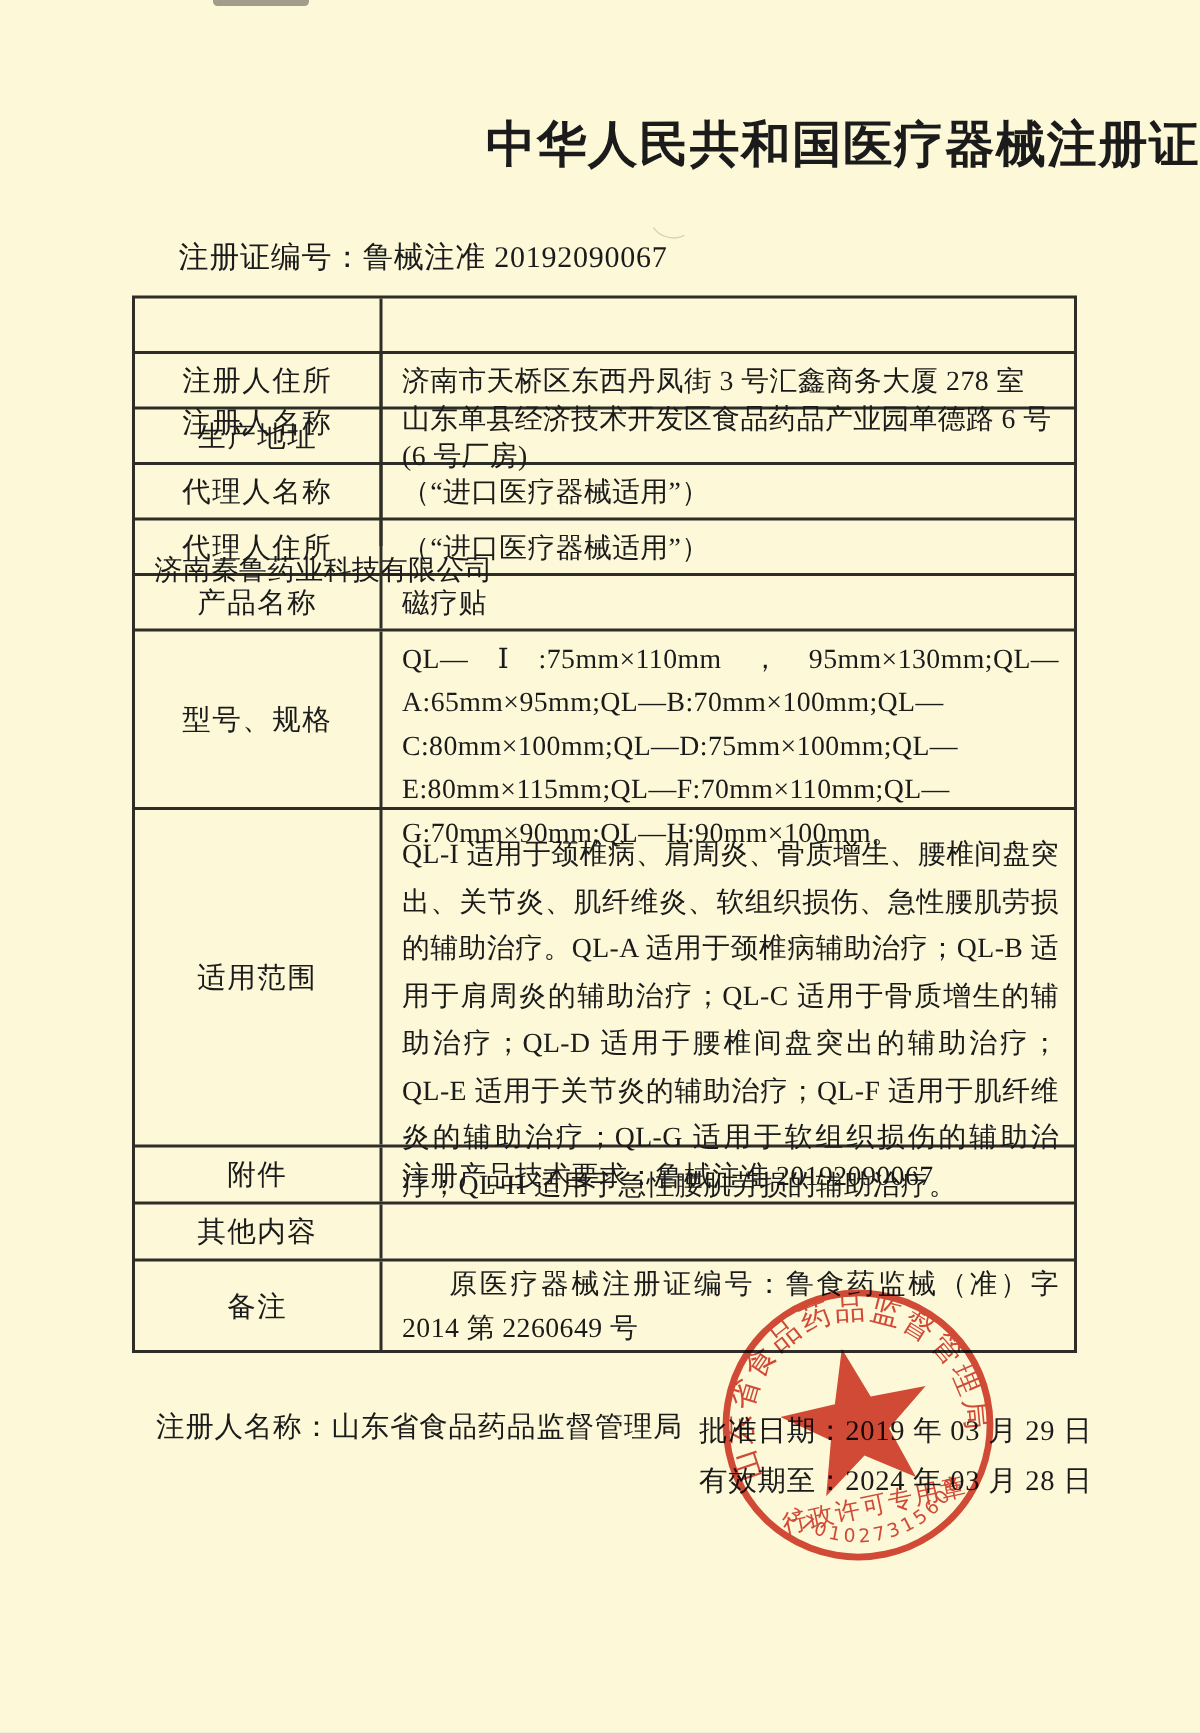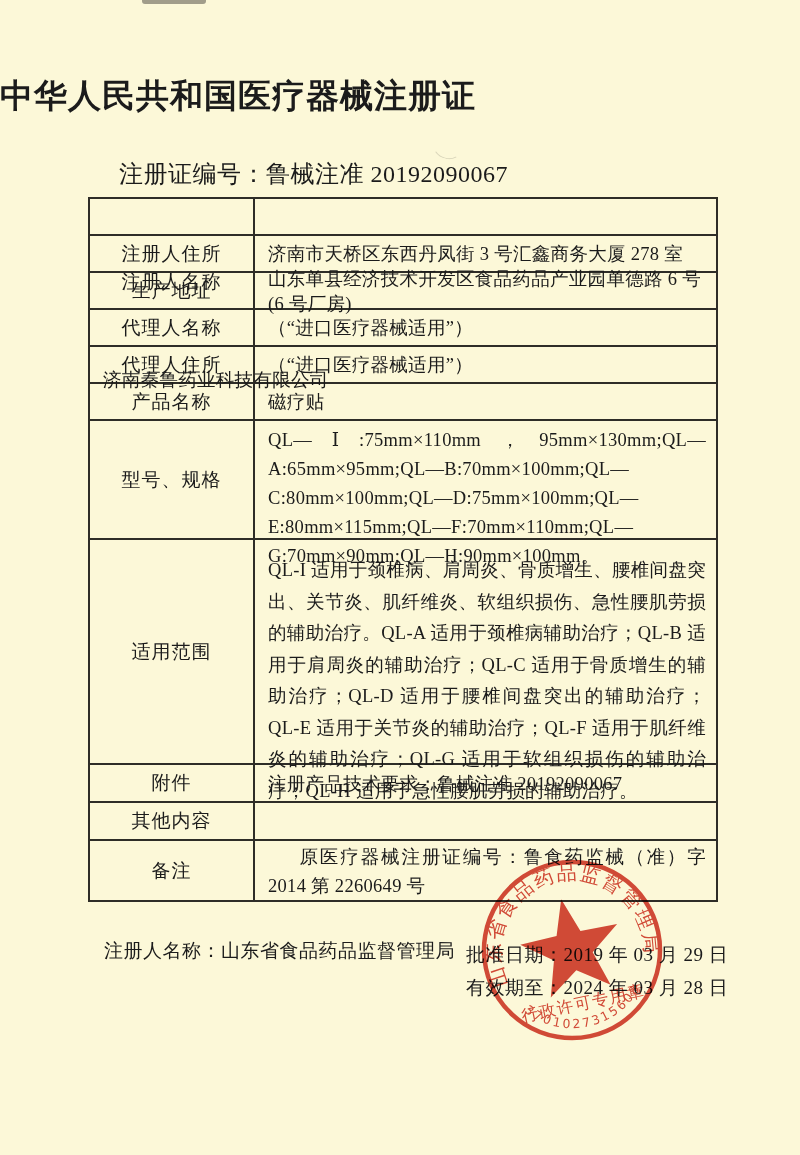--- a/index.html
+++ b/index.html
@@ -9,24 +9,24 @@
     margin:0 auto;
     background:#fcf8d8;
     font-family:"Liberation Serif","DejaVu Serif",serif;
     color:#1b1b1b;
     overflow:hidden;
   }
   .smudge-top{position:absolute;left:142px;top:0;width:64px;height:4px;background:#55524a;opacity:.55;border-radius:0 0 3px 3px;}
   .smudge-arc{position:absolute;left:433px;top:133px;width:28px;height:24px;border:1px solid transparent;border-bottom-color:rgba(95,92,80,.22);border-radius:50%;transform:rotate(14deg);}
   .title{
     position:absolute;left:0;top:74px;width:100%;
-    text-align:left;font-size:33px;font-weight:700;letter-spacing:1px;margin:0;
+    text-align:right;font-size:33px;font-weight:700;letter-spacing:1px;margin:0;
   }
   .regline{
-    position:absolute;left:119px;top:158px;font-size:24px;letter-spacing:.5px;
+    position:absolute;left:119px;top:158px;font-size:20px;letter-spacing:.5px;
   }
   .cert-table{
     position:absolute;left:88px;top:197px;width:626px;
     border:2px solid #2e2d27;
   }
   .row{display:flex;border-top:2px solid #2e2d27;}
   .row:first-child{border-top:none;flex-direction:column;}
   .cell{box-sizing:border-box;}
   .label{
     width:165px;flex:0 0 165px;border-right:2px solid #2e2d27;

